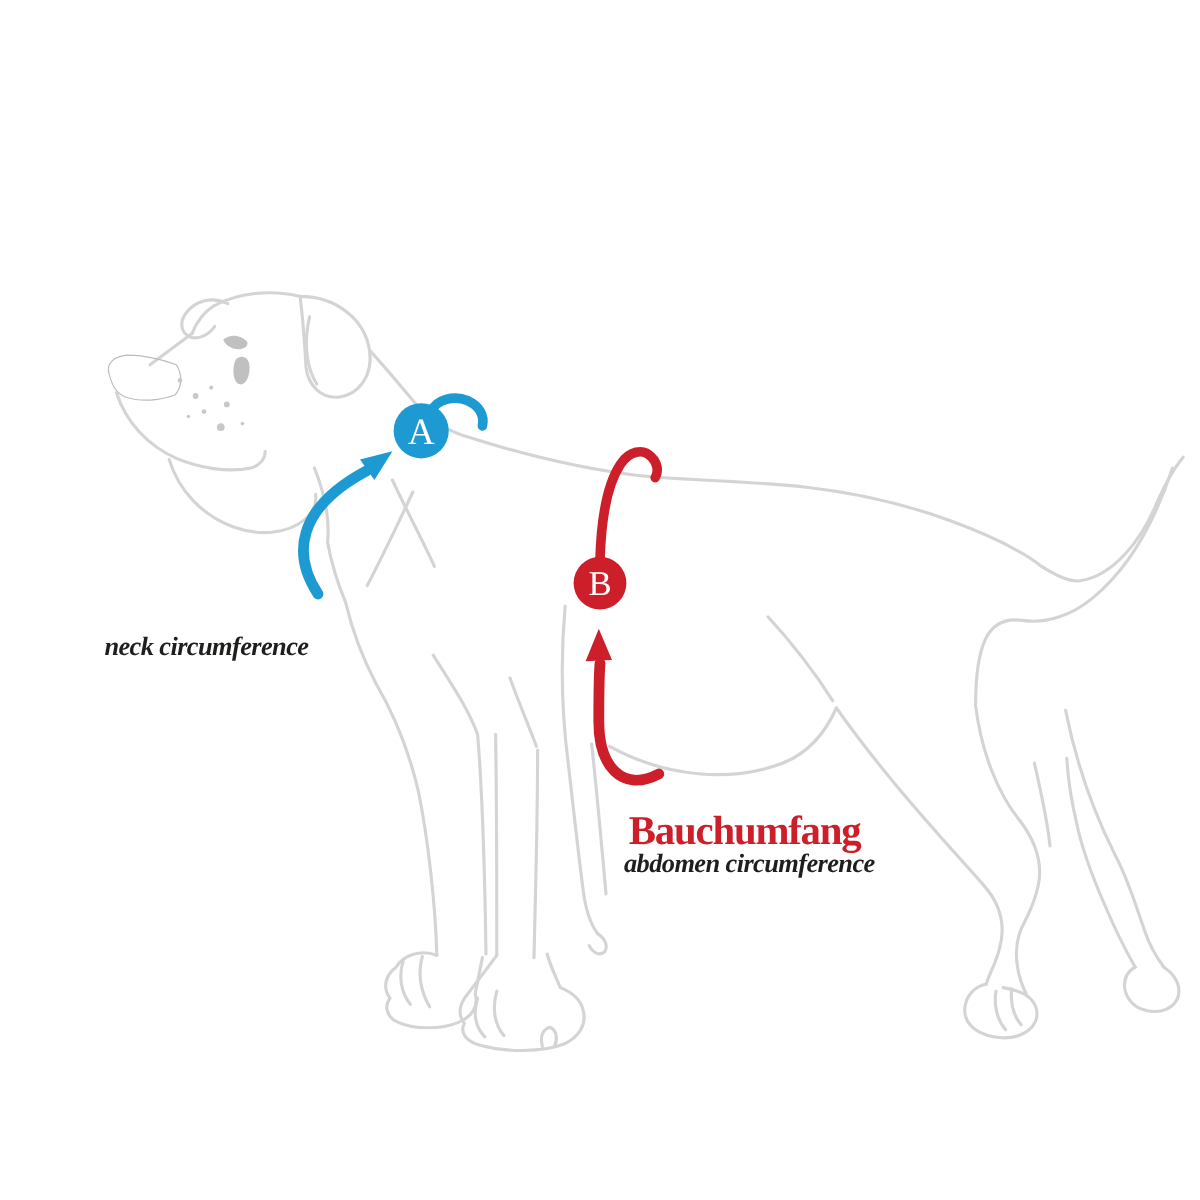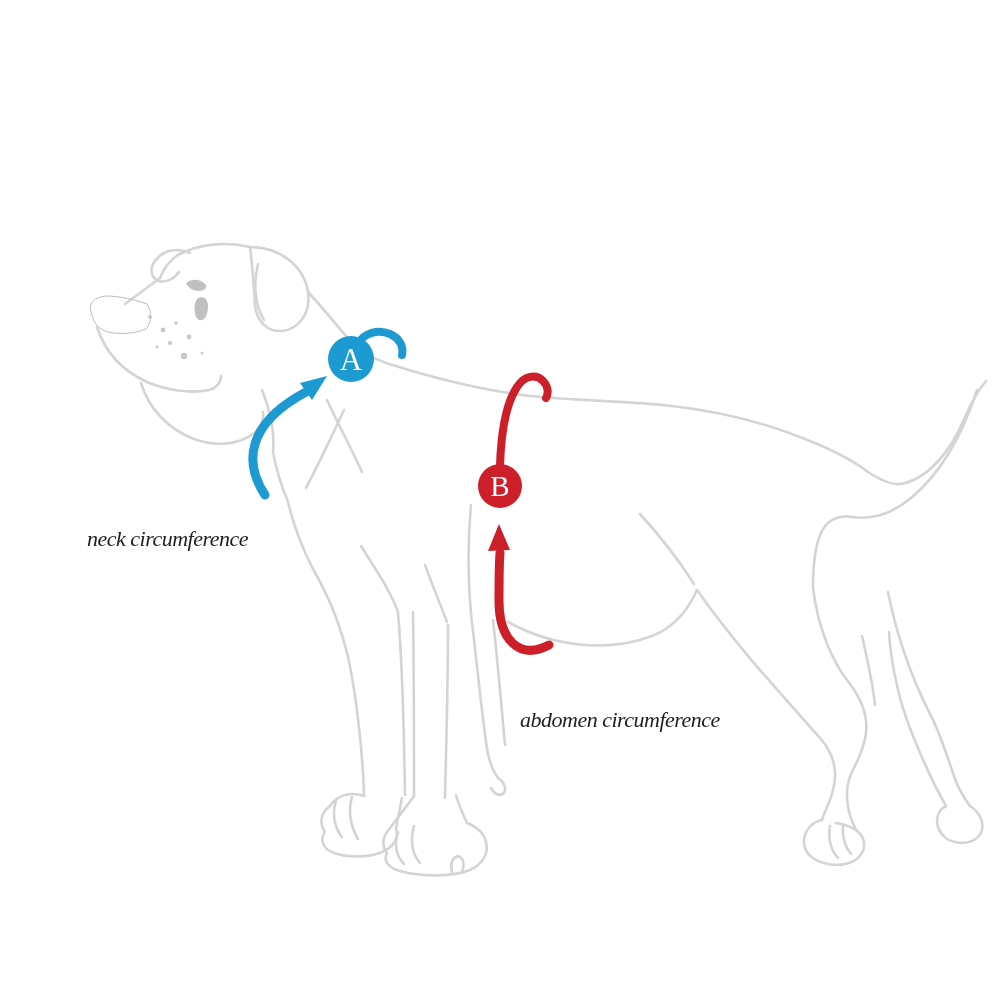--- a/index.html
+++ b/index.html
@@ -13,21 +13,21 @@
   .stage svg{position:absolute;left:0;top:0;}
   .outline{fill:none;stroke:#d4d4d4;stroke-width:2.6;stroke-linecap:round;stroke-linejoin:round;}
   .outline-fill{stroke:#bcbcbc;stroke-width:1;}
   .marker-letter{
     font-family:"Liberation Serif", serif;
     fill:#ffffff;
     text-anchor:middle;
   }
   .label{position:absolute;line-height:1;white-space:nowrap;}
   .label-main{font-weight:700;letter-spacing:-1px;}
-  .label-sub{font-weight:400;font-style:italic;color:#1e1e1c;letter-spacing:-0.5px;}
+  .label-sub{font-weight:700;font-style:italic;color:#1e1e1c;letter-spacing:-0.5px;}
   .label-main.blue{color:#1e9ad3;font-size:35px;}
   .label-main.red{color:#cd1f2a;font-size:34px;}
   .label-sub{font-size:22px;}
 </style>
 </head>
 <body>
 
 <div class="stage">
 
   <svg width="1000" height="1000" viewBox="0 0 1000 1000">
@@ -104,15 +104,16 @@
       <path fill="none" stroke="#cd1f2a" stroke-width="8" stroke-linecap="round" d="M500,466 C501,434 505,405 517,387 C524,376 536,373 543,381 C548,386 549,393 546,398"></path>
       <path fill="none" stroke="#cd1f2a" stroke-width="9" stroke-linecap="round" d="M549,645 C518,661 499,638 499,601 C499,580 499,565 500,553"></path>
       <polygon fill="#cd1f2a" points="499,524 488,551 510,550"></polygon>
       <circle cx="500" cy="486" r="22" fill="#cd1f2a"></circle>
       <text class="marker-letter" x="500" y="496" font-size="29">B</text>
     </g>
   </svg>
 
   <div class="label label-sub" style="left:87px;top:528px;">neck circumference</div>
 
+  <div class="label label-main red" style="left:524px;top:676px;">Bauchumfang</div>
   <div class="label label-sub" style="left:520px;top:709px;">abdomen circumference</div>
 
 </div>
 
 </body></html>

